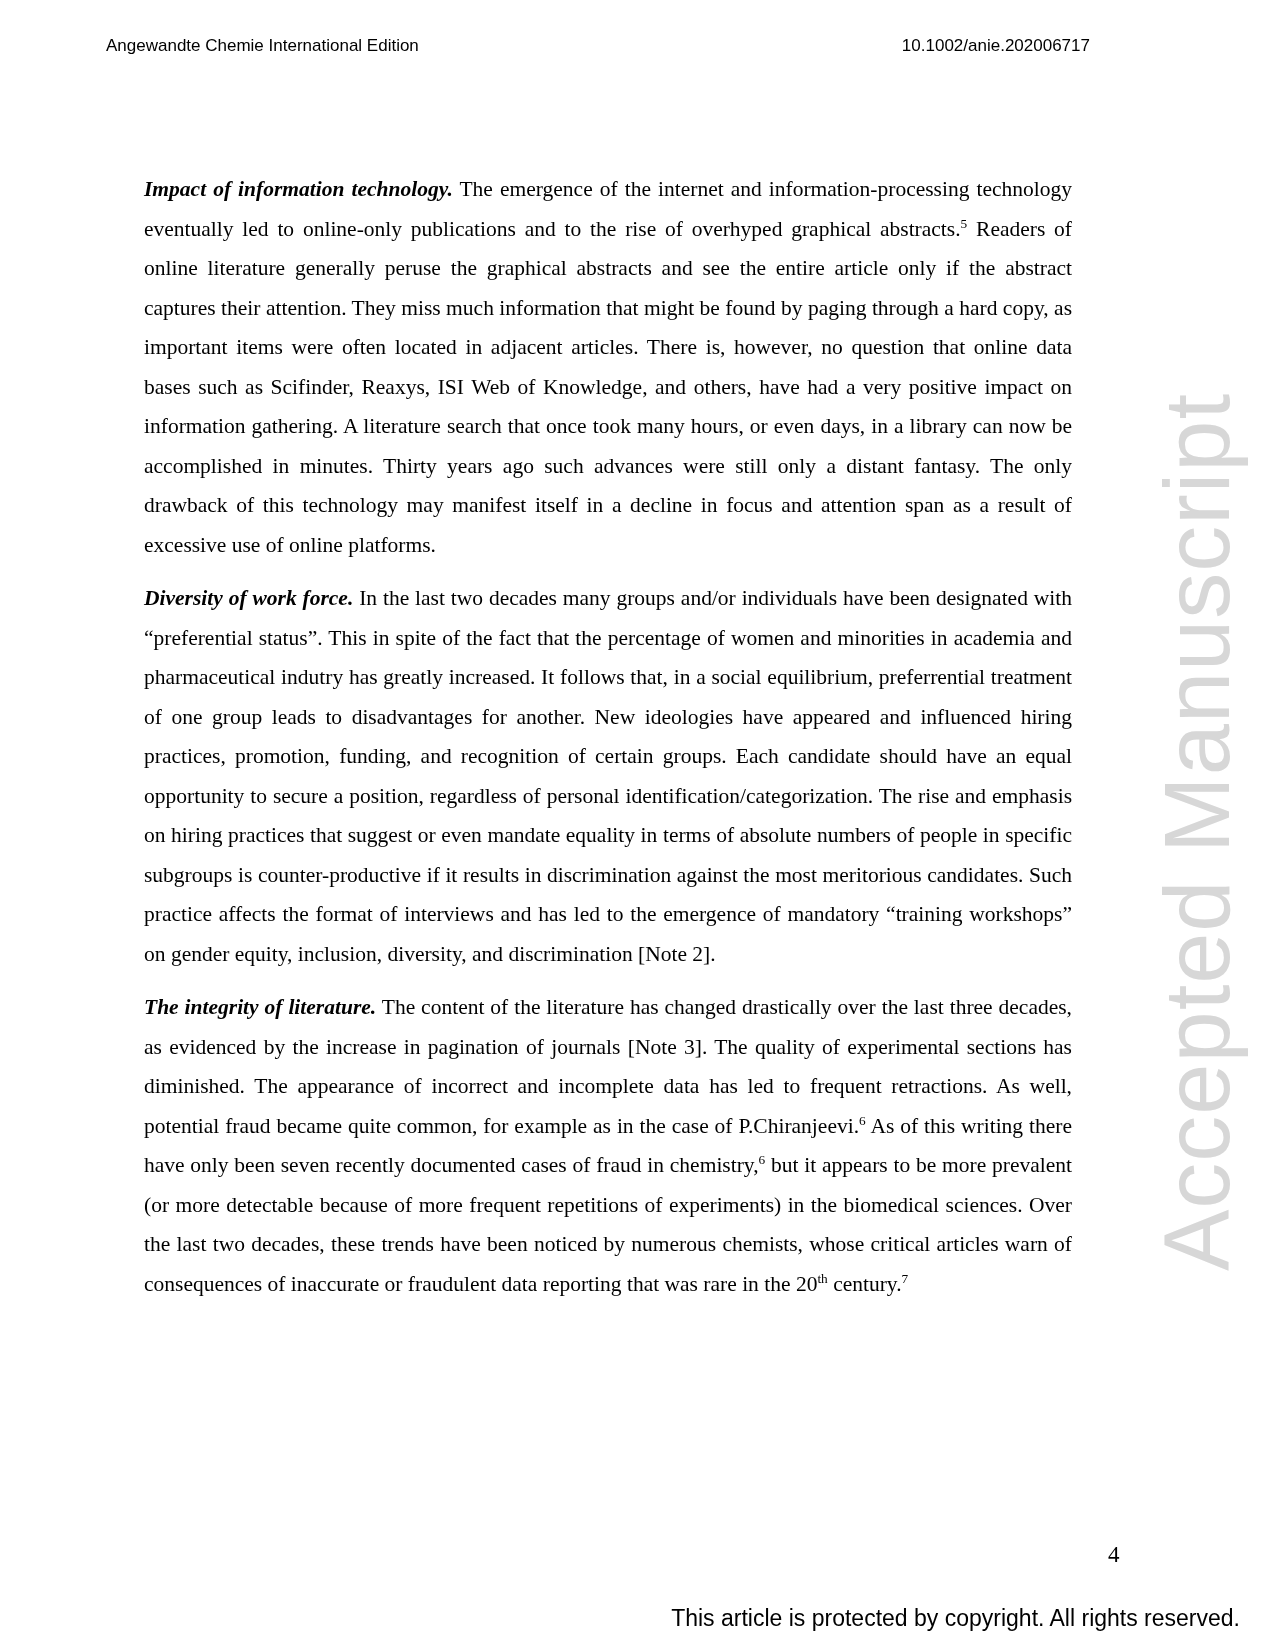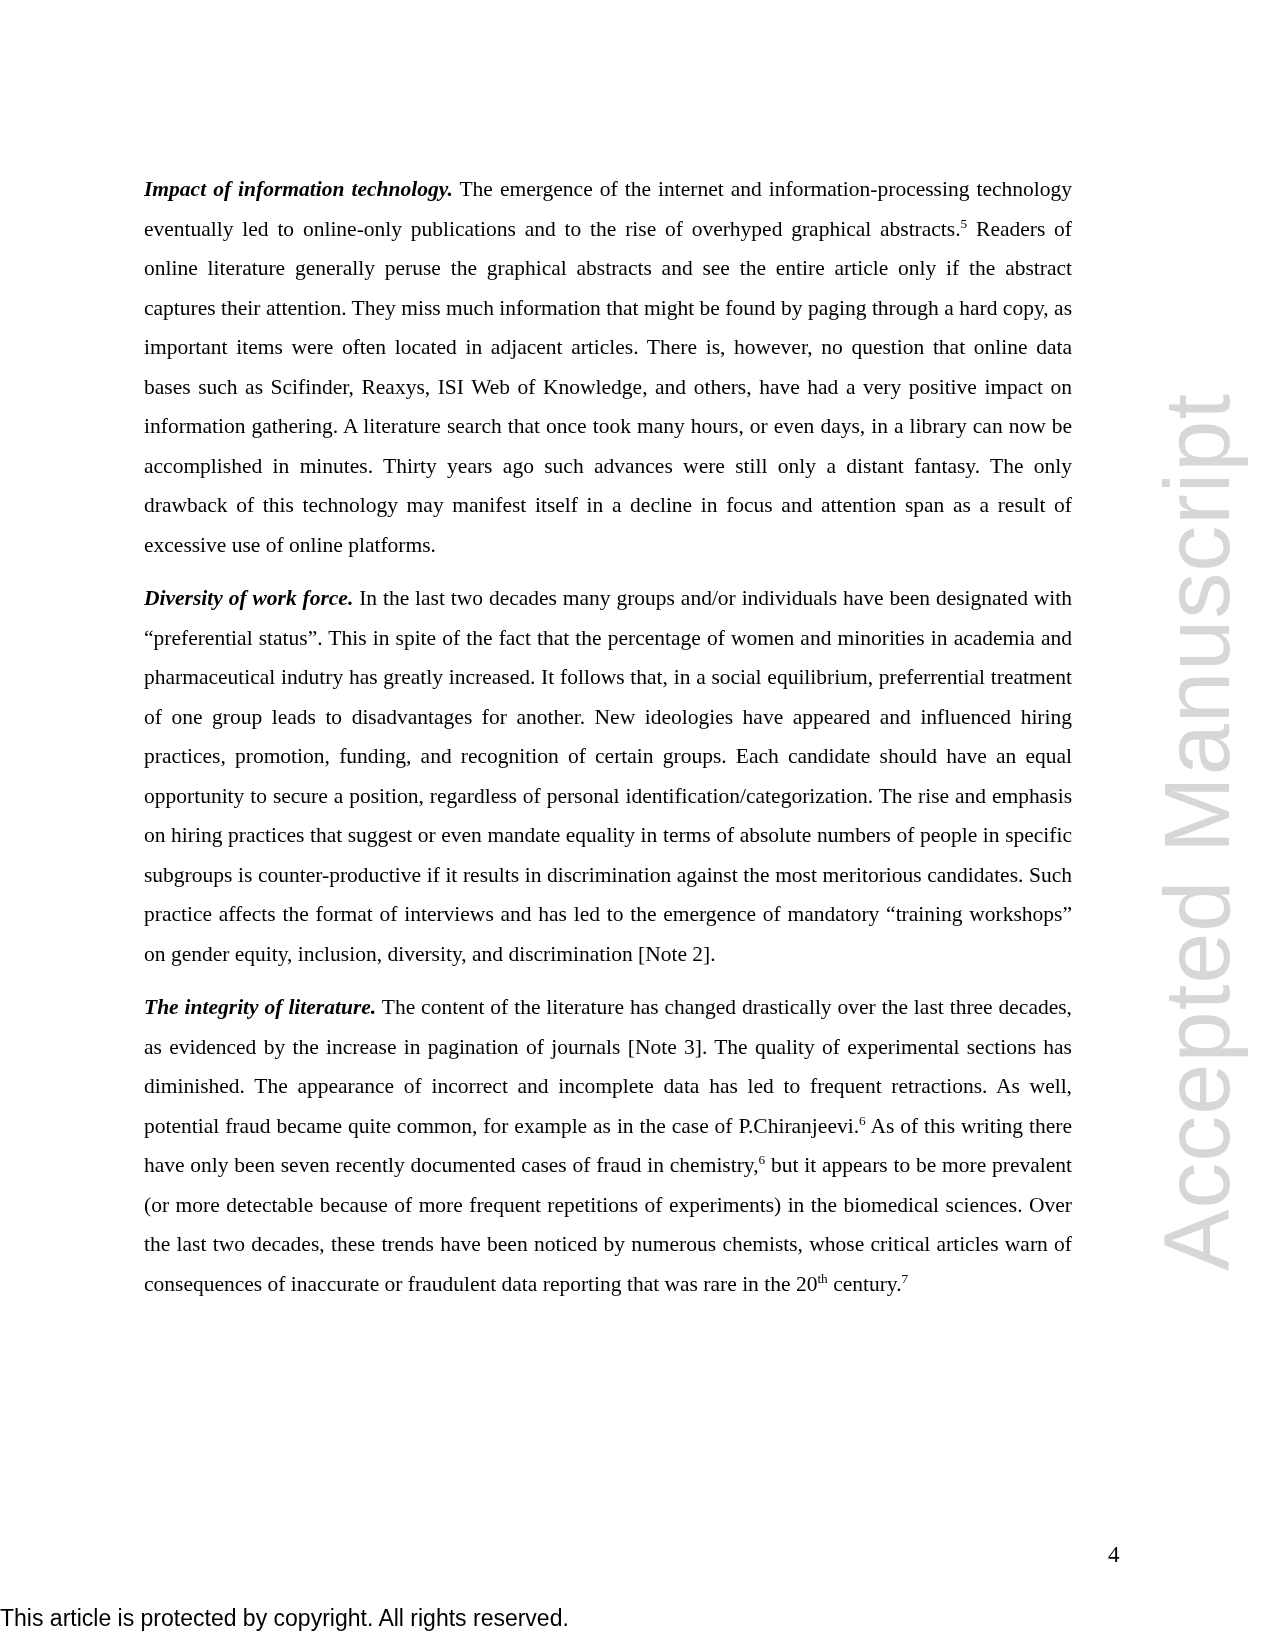--- a/index.html
+++ b/index.html
@@ -67,31 +67,35 @@
     top: 1542px;
     left: 1108px;
     font-size: 23px;
     font-family: "Liberation Serif", serif;
   }
   .pg-footer {
     position: absolute;
     bottom: 18px;
     left: 0;
     width: 1240px;
-    text-align: left;
+    text-align: right;
     font-family: "Liberation Sans", sans-serif;
     font-size: 23px;
     color: #000000;
   }
 </style>
 </head>
 <body>
 
 <div class="page">
 
+  <header class="pg-header">
+    <span>Angewandte Chemie International Edition</span>
+    <span>10.1002/anie.202006717</span>
+  </header>
 
   <div class="watermark" style="color: rgb(215, 215, 215);">Accepted Manuscript</div>
 
   <main class="article-body">
       <p class="para"><span class="lead">Impact of information technology.</span><span> The emergence of the internet and information-processing technology eventually led to online-only publications and to the rise of overhyped graphical abstracts.</span><sup>5</sup><span> Readers of online literature generally peruse the graphical abstracts and see the entire article only if the abstract captures their attention. They miss much information that might be found by paging through a hard copy, as important items were often located in adjacent articles. There is, however, no question that online data bases such as Scifinder, Reaxys, ISI Web of Knowledge, and others, have had a very positive impact on information gathering. A literature search that once took many hours, or even days, in a library can now be accomplished in minutes. Thirty years ago such advances were still only a distant fantasy. The only drawback of this technology may manifest itself in a decline in focus and attention span as a result of excessive use of online platforms.</span></p>
       <p class="para"><span class="lead">Diversity of work force.</span><span> In the last two decades many groups and/or individuals have been designated with “preferential status”. This in spite of the fact that the percentage of women and minorities in academia and pharmaceutical indutry has greatly increased. It follows that, in a social equilibrium, preferrential treatment of one group leads to disadvantages for another. New ideologies have appeared and influenced hiring practices, promotion, funding, and recognition of certain groups. Each candidate should have an equal opportunity to secure a position, regardless of personal identification/categorization. The rise and emphasis on hiring practices that suggest or even mandate equality in terms of absolute numbers of people in specific subgroups is counter-productive if it results in discrimination against the most meritorious candidates. Such practice affects the format of interviews and has led to the emergence of mandatory “training workshops” on gender equity, inclusion, diversity, and discrimination [Note 2].</span></p>
       <p class="para"><span class="lead">The integrity of literature.</span><span> The content of the literature has changed drastically over the last three decades, as evidenced by the increase in pagination of journals [Note 3]. The quality of experimental sections has diminished. The appearance of incorrect and incomplete data has led to frequent retractions. As well, potential fraud became quite common, for example as in the case of P.Chiranjeevi.</span><sup>6</sup><span> As of this writing there have only been seven recently documented cases of fraud in chemistry,</span><sup>6</sup><span> but it appears to be more prevalent (or more detectable because of more frequent repetitions of experiments) in the biomedical sciences. Over the last two decades, these trends have been noticed by numerous chemists, whose critical articles warn of consequences of inaccurate or fraudulent data reporting that was rare in the 20</span><sup>th</sup><span> century.</span><sup>7</sup></p>
     </main>
 
   <div class="page-number">4</div>

